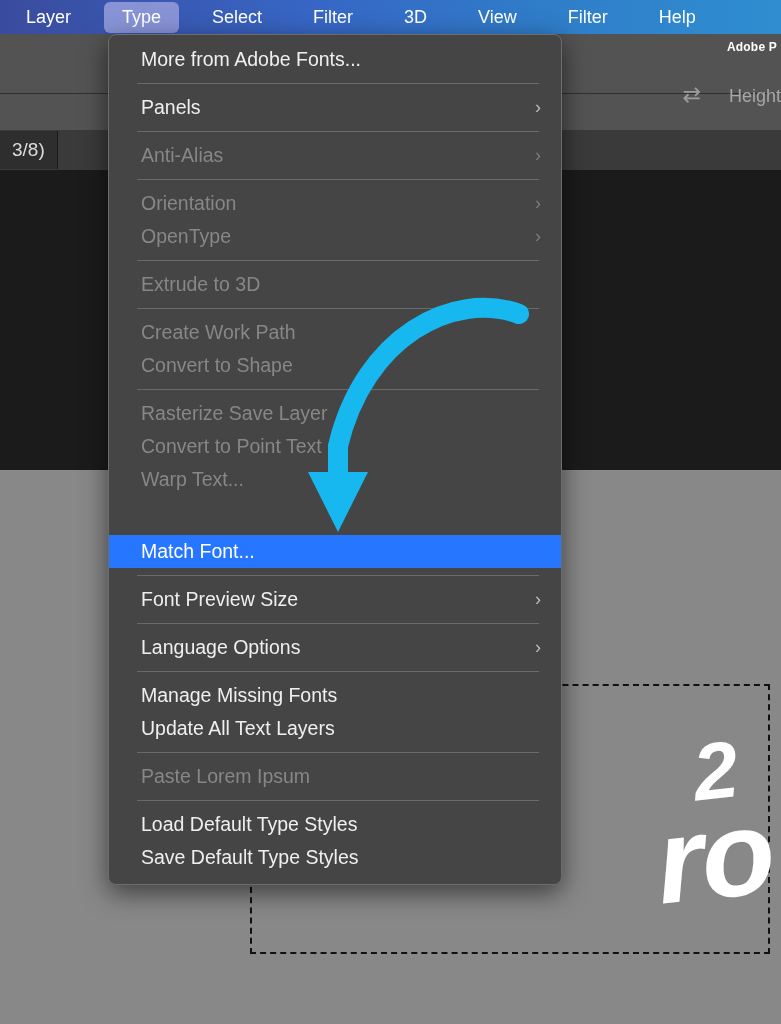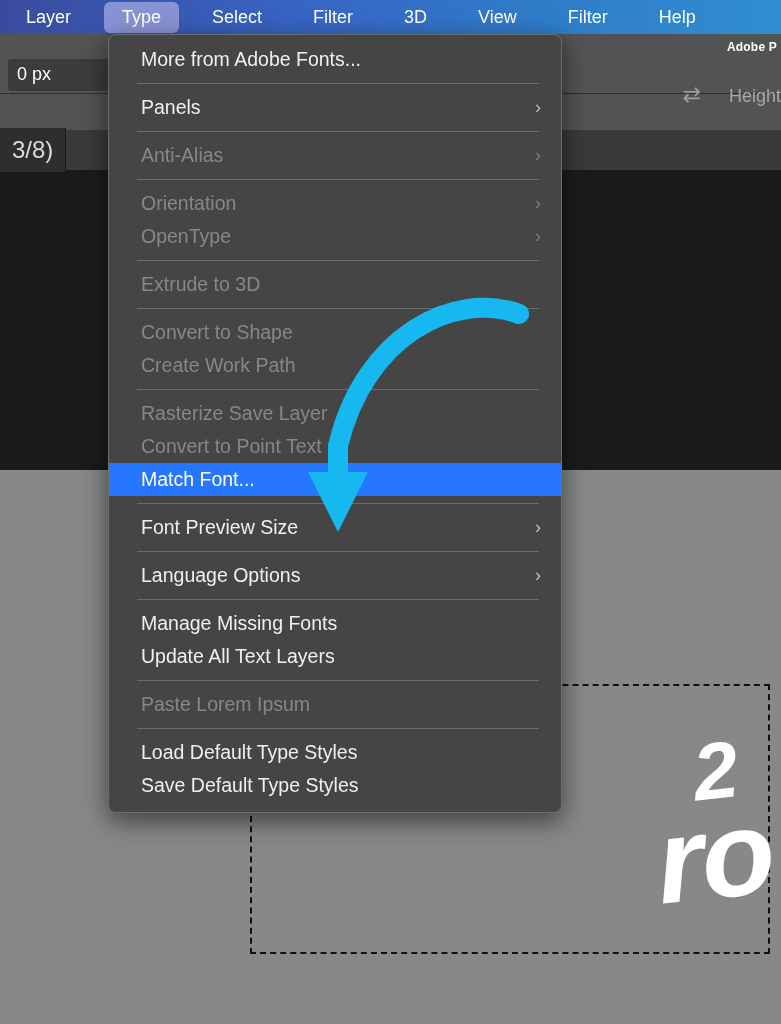--- a/index.html
+++ b/index.html
@@ -47,21 +47,21 @@
     position:absolute; right:0px; top:86px;
     color:#a8a8a8; font-size:18px;margin-left:19px;
   }
   .secondrow {
     background:#535353; height:36px;
   }
 
   
   .tabstrip { background:#3a3a3a; height:40px; display:flex; align-items:center; }
   .tab {
-    background:#2e2e2e; color:#dcdcdc; font-size:24px;
+    background:#2e2e2e; color:#dcdcdc; font-size:19px;
     padding:8px 12px; border-right:1px solid #1a1a1a;
   }
 
   
   .canvas-dark {
     background:#1b1b1b; height:300px;
   }
   .canvas-grey {
     background:#888; height:560px; position:relative;
   }
@@ -79,21 +79,21 @@
   .dropdown .row {
     display:flex; align-items:center;
     padding:5px 22px 5px 32px;
     font-size:19.5px;
     color:#efefef;
     position:relative;
     min-height:32px;
   }
   .dropdown .row.disabled { color:#878787; }
   .dropdown .row.sel {
-    background:#2776ff; color:#fff;
+    background:#2776ff; color:#fff;margin-top:39px;
   }
   .dropdown .row .chev {
     position:absolute; right:20px;
     color:#bdbdbd; font-size:18px;
   }
   .dropdown .row.disabled .chev { color:#7d7d7d; }
   .dropdown hr {
     border:none; border-top:1px solid #6a6a6a;
     margin:7px 22px 7px 28px;
   }
@@ -133,21 +133,20 @@
   <div class="menu">Select</div>
   <div class="menu">Filter</div>
   <div class="menu">3D</div>
   <div class="menu">View</div>
   <div class="menu">Filter</div>
   <div class="menu">Help</div>
 </div>
 
 <div class="toolbar">
   <span class="title">Adobe P</span>
-  <input class="field" value="0 px" style="">
   <span class="swap-icon">⇄</span>
   <span class="height-label">Height</span>
 </div>
 <div class="secondrow"></div>
 
 <div class="tabstrip">
   <div class="tab">3/8)</div>
 </div>
 
 <div class="canvas-dark"></div>
@@ -181,31 +180,34 @@
     <div class="row disabled">
       <span>OpenType</span>
       <span class="chev">›</span>
     </div>
     <hr>
     <div class="row disabled">
       <span>Extrude to 3D</span>
     </div>
     <hr>
     <div class="row disabled">
+      <span>Create Work Path</span>
+    </div>
+    <div class="row disabled">
       <span>Convert to Shape</span>
     </div>
-    <div class="row disabled">
-      <span>Create Work Path</span>
-    </div>
     <hr>
     <div class="row disabled">
       <span>Rasterize Save Layer</span>
     </div>
     <div class="row disabled">
       <span>Convert to Point Text</span>
+    </div>
+    <div class="row disabled">
+      <span>Warp Text...</span>
     </div>
     <div class="row sel">
       <span>Match Font...</span>
     </div>
     <hr>
     <div class="row">
       <span>Font Preview Size</span>
       <span class="chev">›</span>
     </div>
     <hr>

